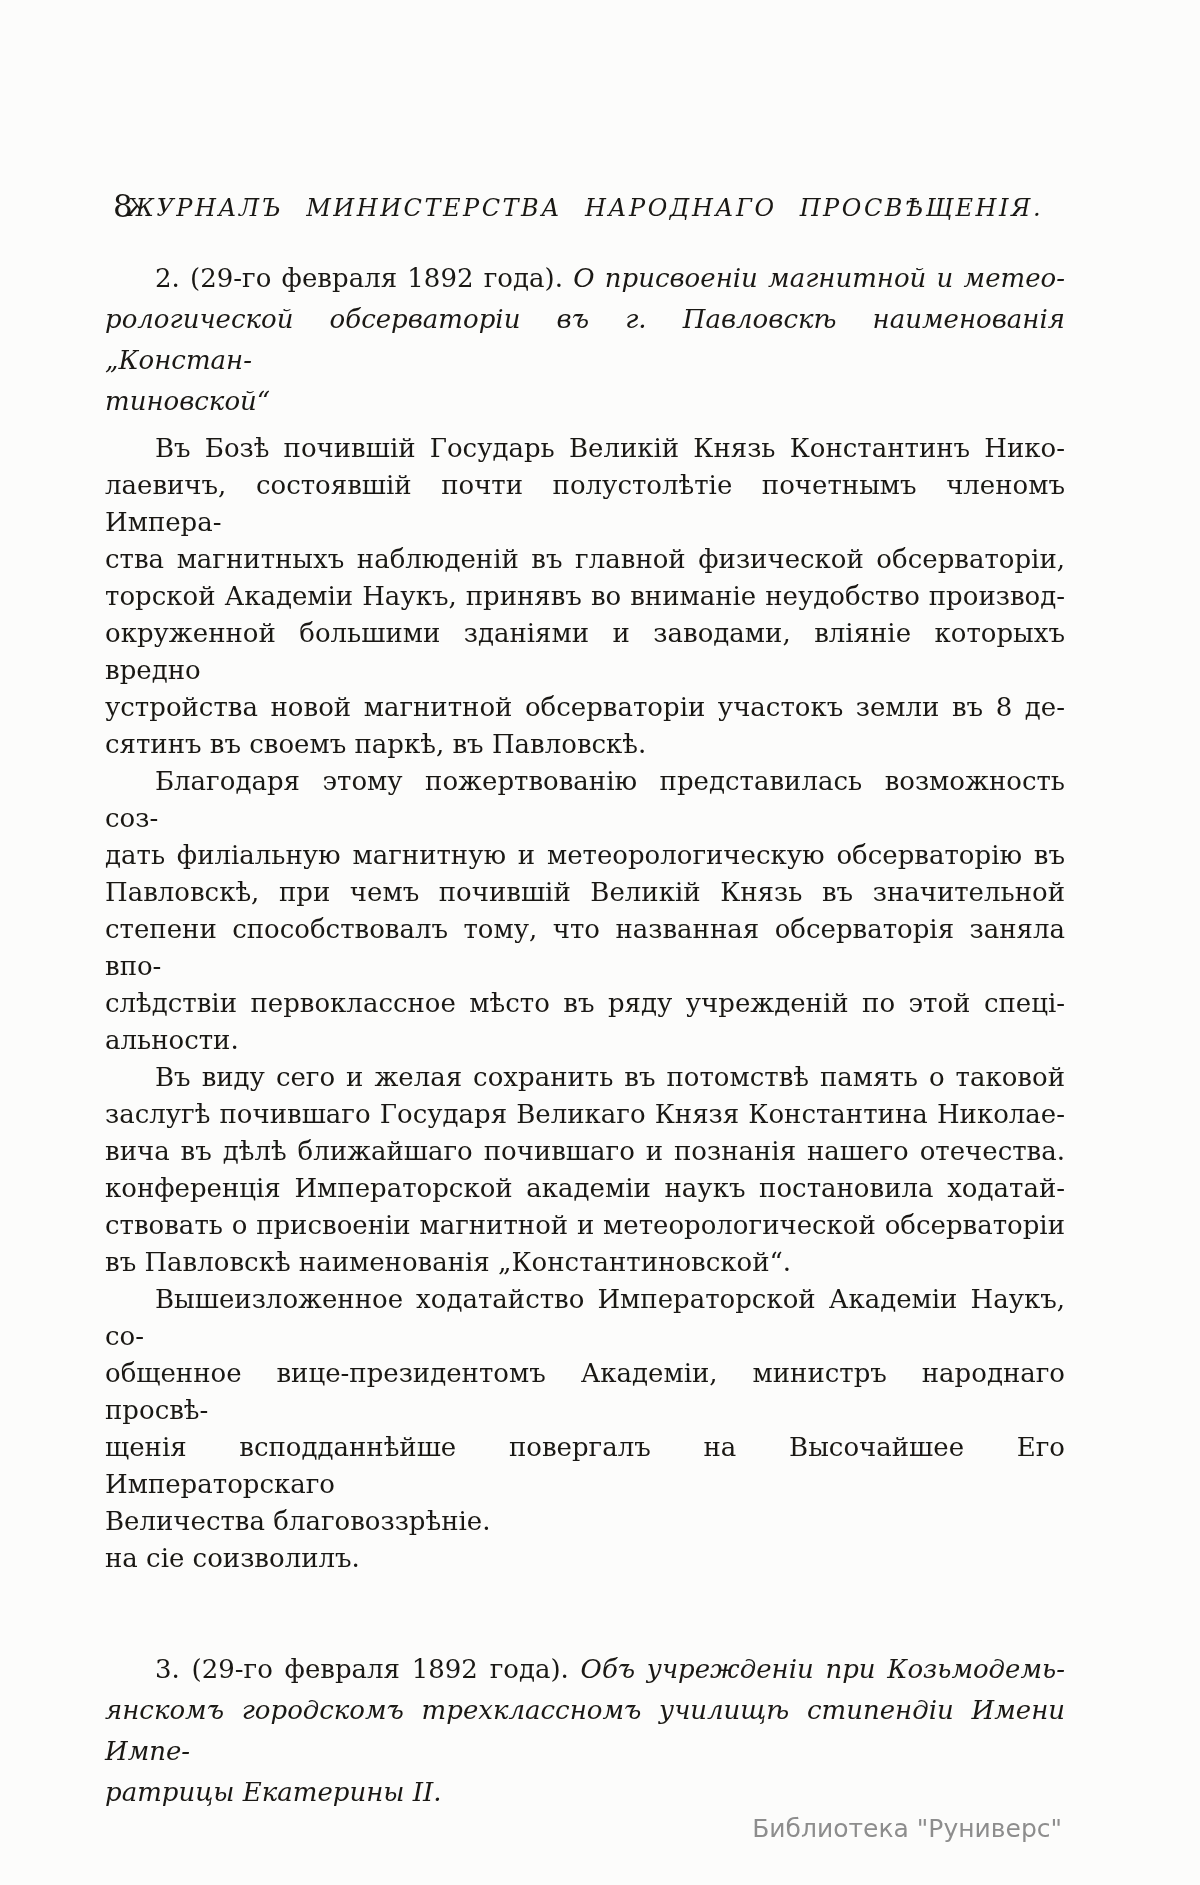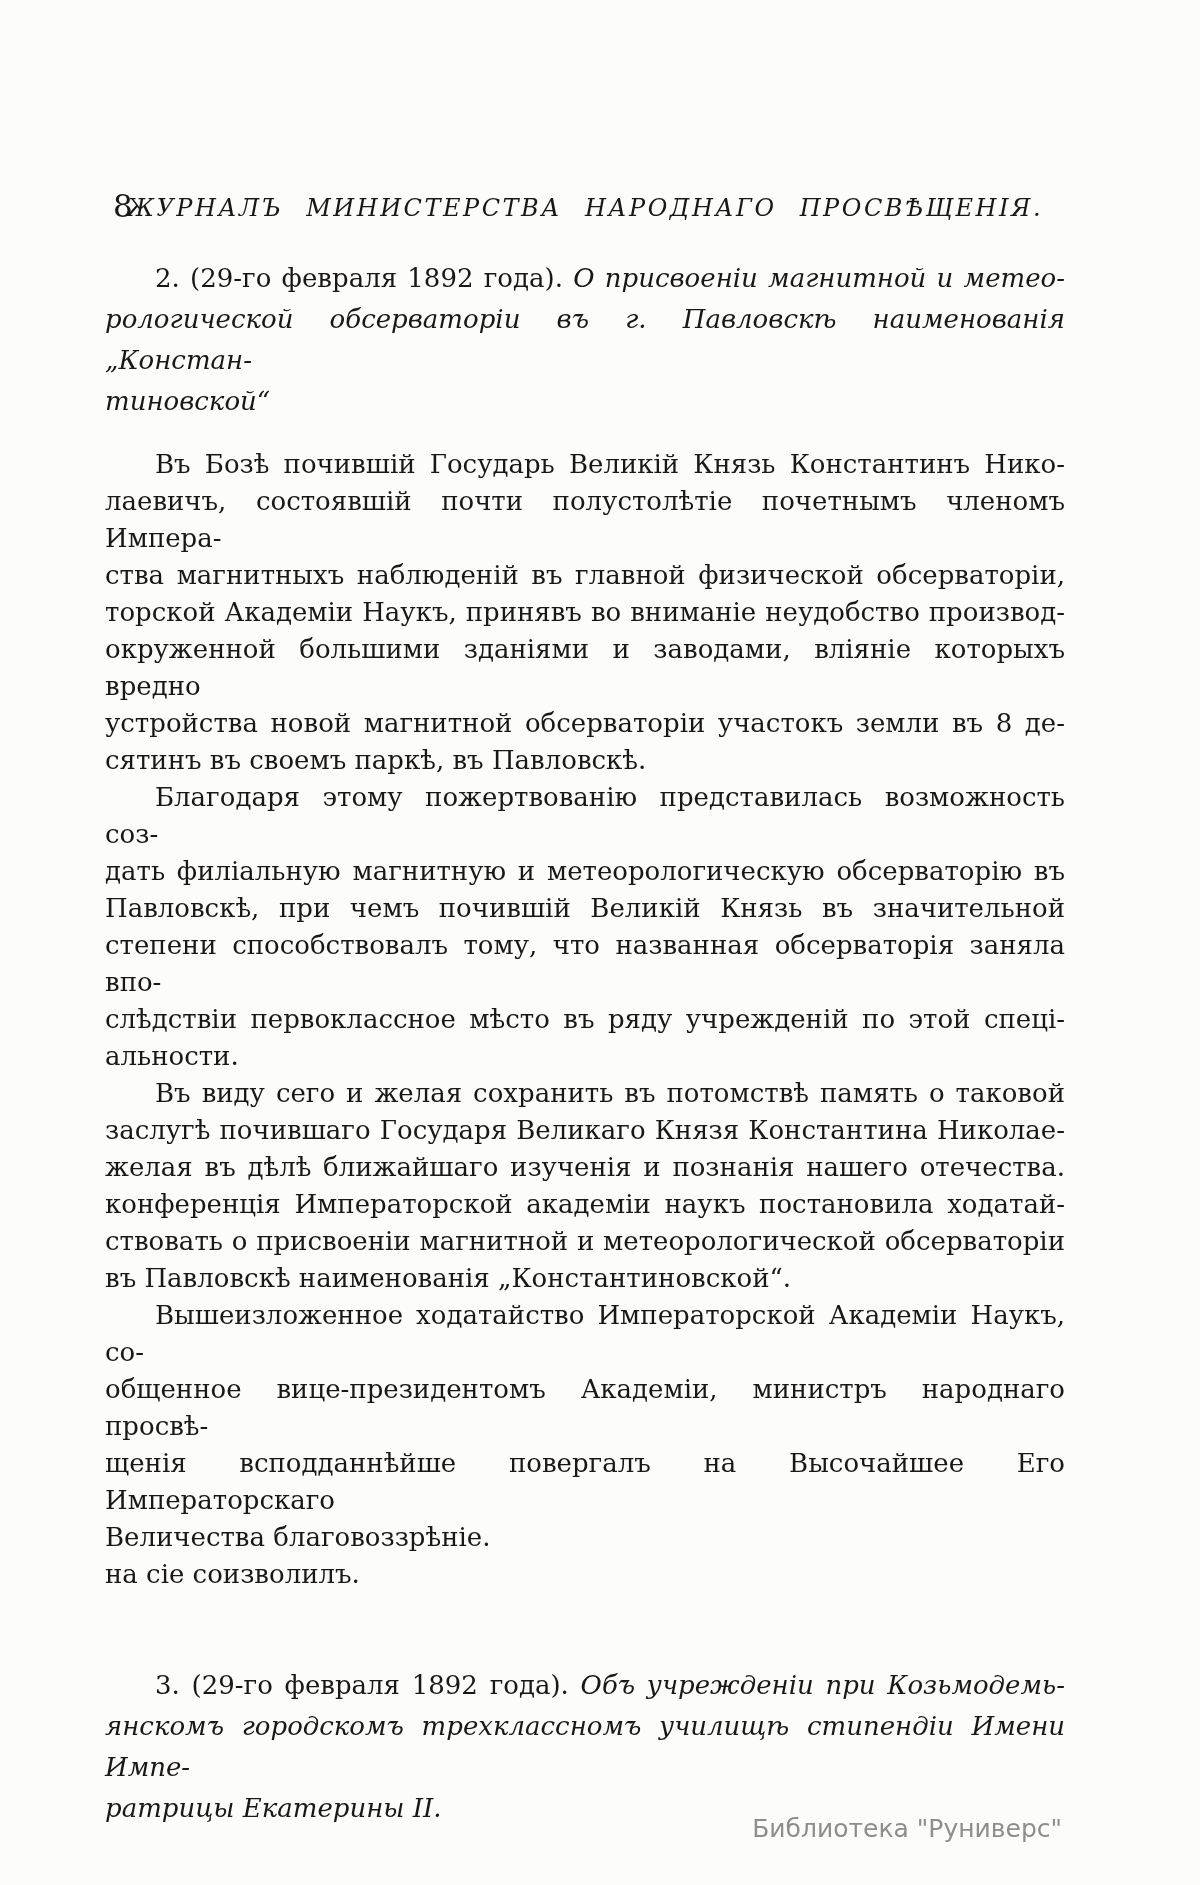--- a/index.html
+++ b/index.html
@@ -20,21 +20,21 @@
     font-size:24px;
     letter-spacing:2.5px;
     word-spacing:13px;
     padding-top:4px;
     white-space:nowrap;
     font-style:italic;
   }
   
   .column{position:absolute;left:105px;top:258px;width:960px;}
   .block{margin:0;}
-  .block.heading{margin-bottom:24px;}
+  .block.heading{margin-bottom:8px;}
   .block.heading ~ .block.heading{margin-top:72px;margin-bottom:22px;}
   .line{
     font-size:26px;
     line-height:37px;
     text-align:justify;
     text-align-last:justify;
   }
   .block.heading .line{line-height:41px;}
   .line.last{text-align:left;text-align-last:left;}
   .line.indent{text-indent:50px;}
@@ -78,21 +78,21 @@
         <div class="line indent"><span class="rm">Благодаря этому пожертвованію представилась возможность соз-</span></div>
         <div class="line"><span class="rm">дать филіальную магнитную и метеорологическую обсерваторію въ</span></div>
         <div class="line"><span class="rm">Павловскѣ, при чемъ почившій Великій Князь въ значительной</span></div>
         <div class="line"><span class="rm">степени способствовалъ тому, что названная обсерваторія заняла впо-</span></div>
         <div class="line"><span class="rm">слѣдствіи первоклассное мѣсто въ ряду учрежденій по этой спеці-</span></div>
         <div class="line last"><span class="rm">альности.</span></div>
       </div>
       <div class="block paragraph">
         <div class="line indent"><span class="rm">Въ виду сего и желая сохранить въ потомствѣ память о таковой</span></div>
         <div class="line"><span class="rm">заслугѣ почившаго Государя Великаго Князя Константина Николае-</span></div>
-        <div class="line"><span class="rm">желая въ дѣлѣ ближайшаго изученія и познанія нашего отечества.</span></div>
+        <div class="line"><span class="rm">вича въ дѣлѣ ближайшаго почившаго и познанія нашего отечества.</span></div>
         <div class="line"><span class="rm">конференція Императорской академіи наукъ постановила ходатай-</span></div>
         <div class="line"><span class="rm">ствовать о присвоеніи магнитной и метеорологической обсерваторіи</span></div>
         <div class="line last"><span class="rm">въ Павловскѣ наименованія „Константиновской“.</span></div>
       </div>
       <div class="block paragraph">
         <div class="line indent"><span class="rm">Вышеизложенное ходатайство Императорской Академіи Наукъ, со-</span></div>
         <div class="line"><span class="rm">общенное вице-президентомъ Академіи, министръ народнаго просвѣ-</span></div>
         <div class="line"><span class="rm">щенія всподданнѣйше повергалъ на Высочайшее Его Императорскаго</span></div>
         <div class="line last"><span class="rm">Величества благовоззрѣніе.</span></div>
       </div>

